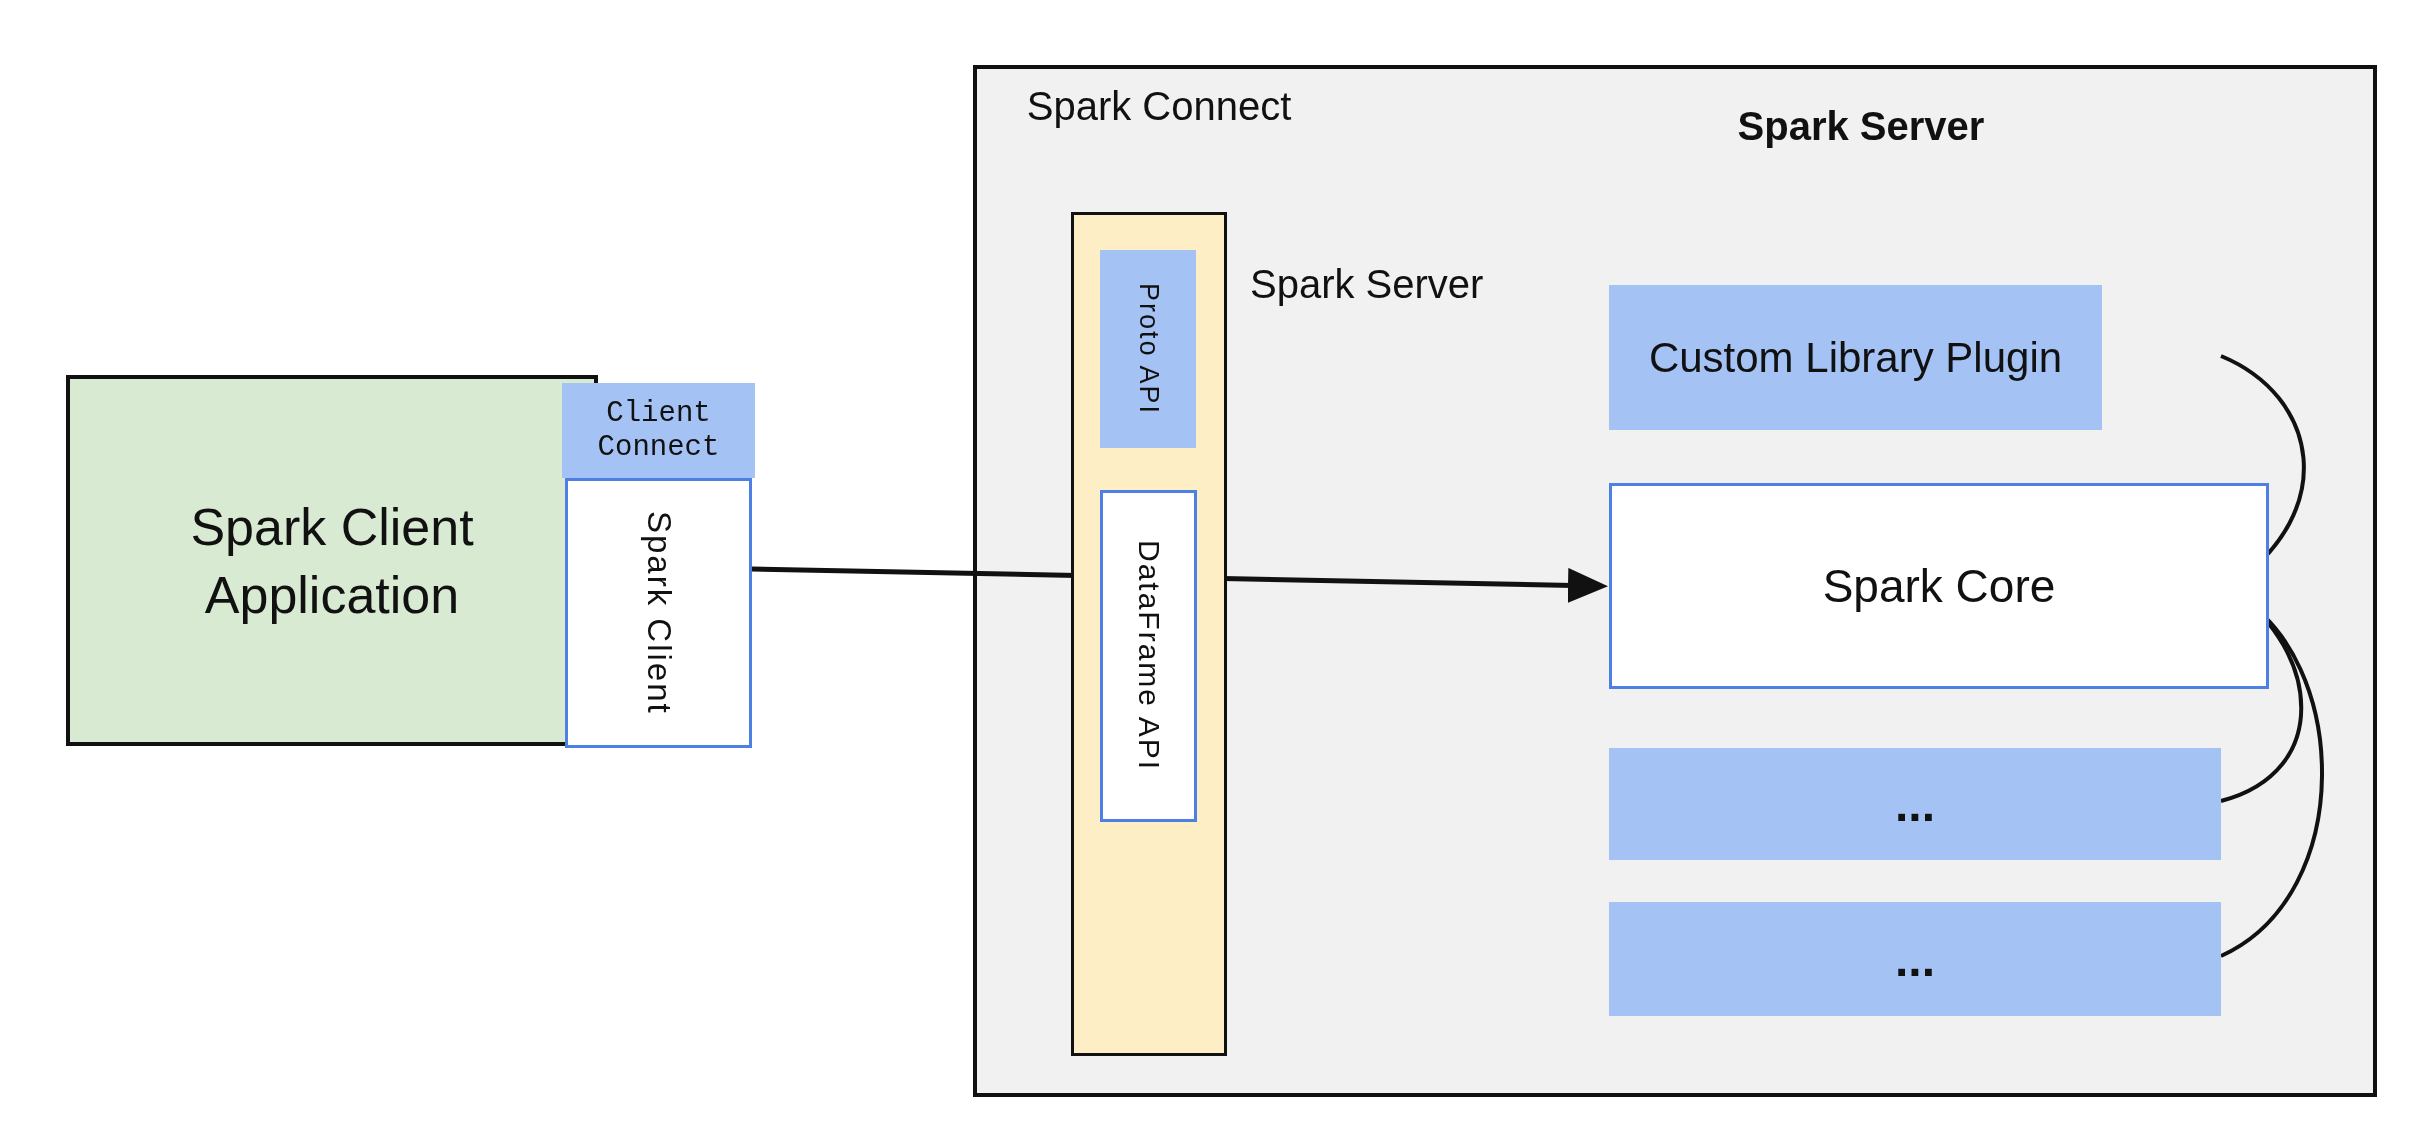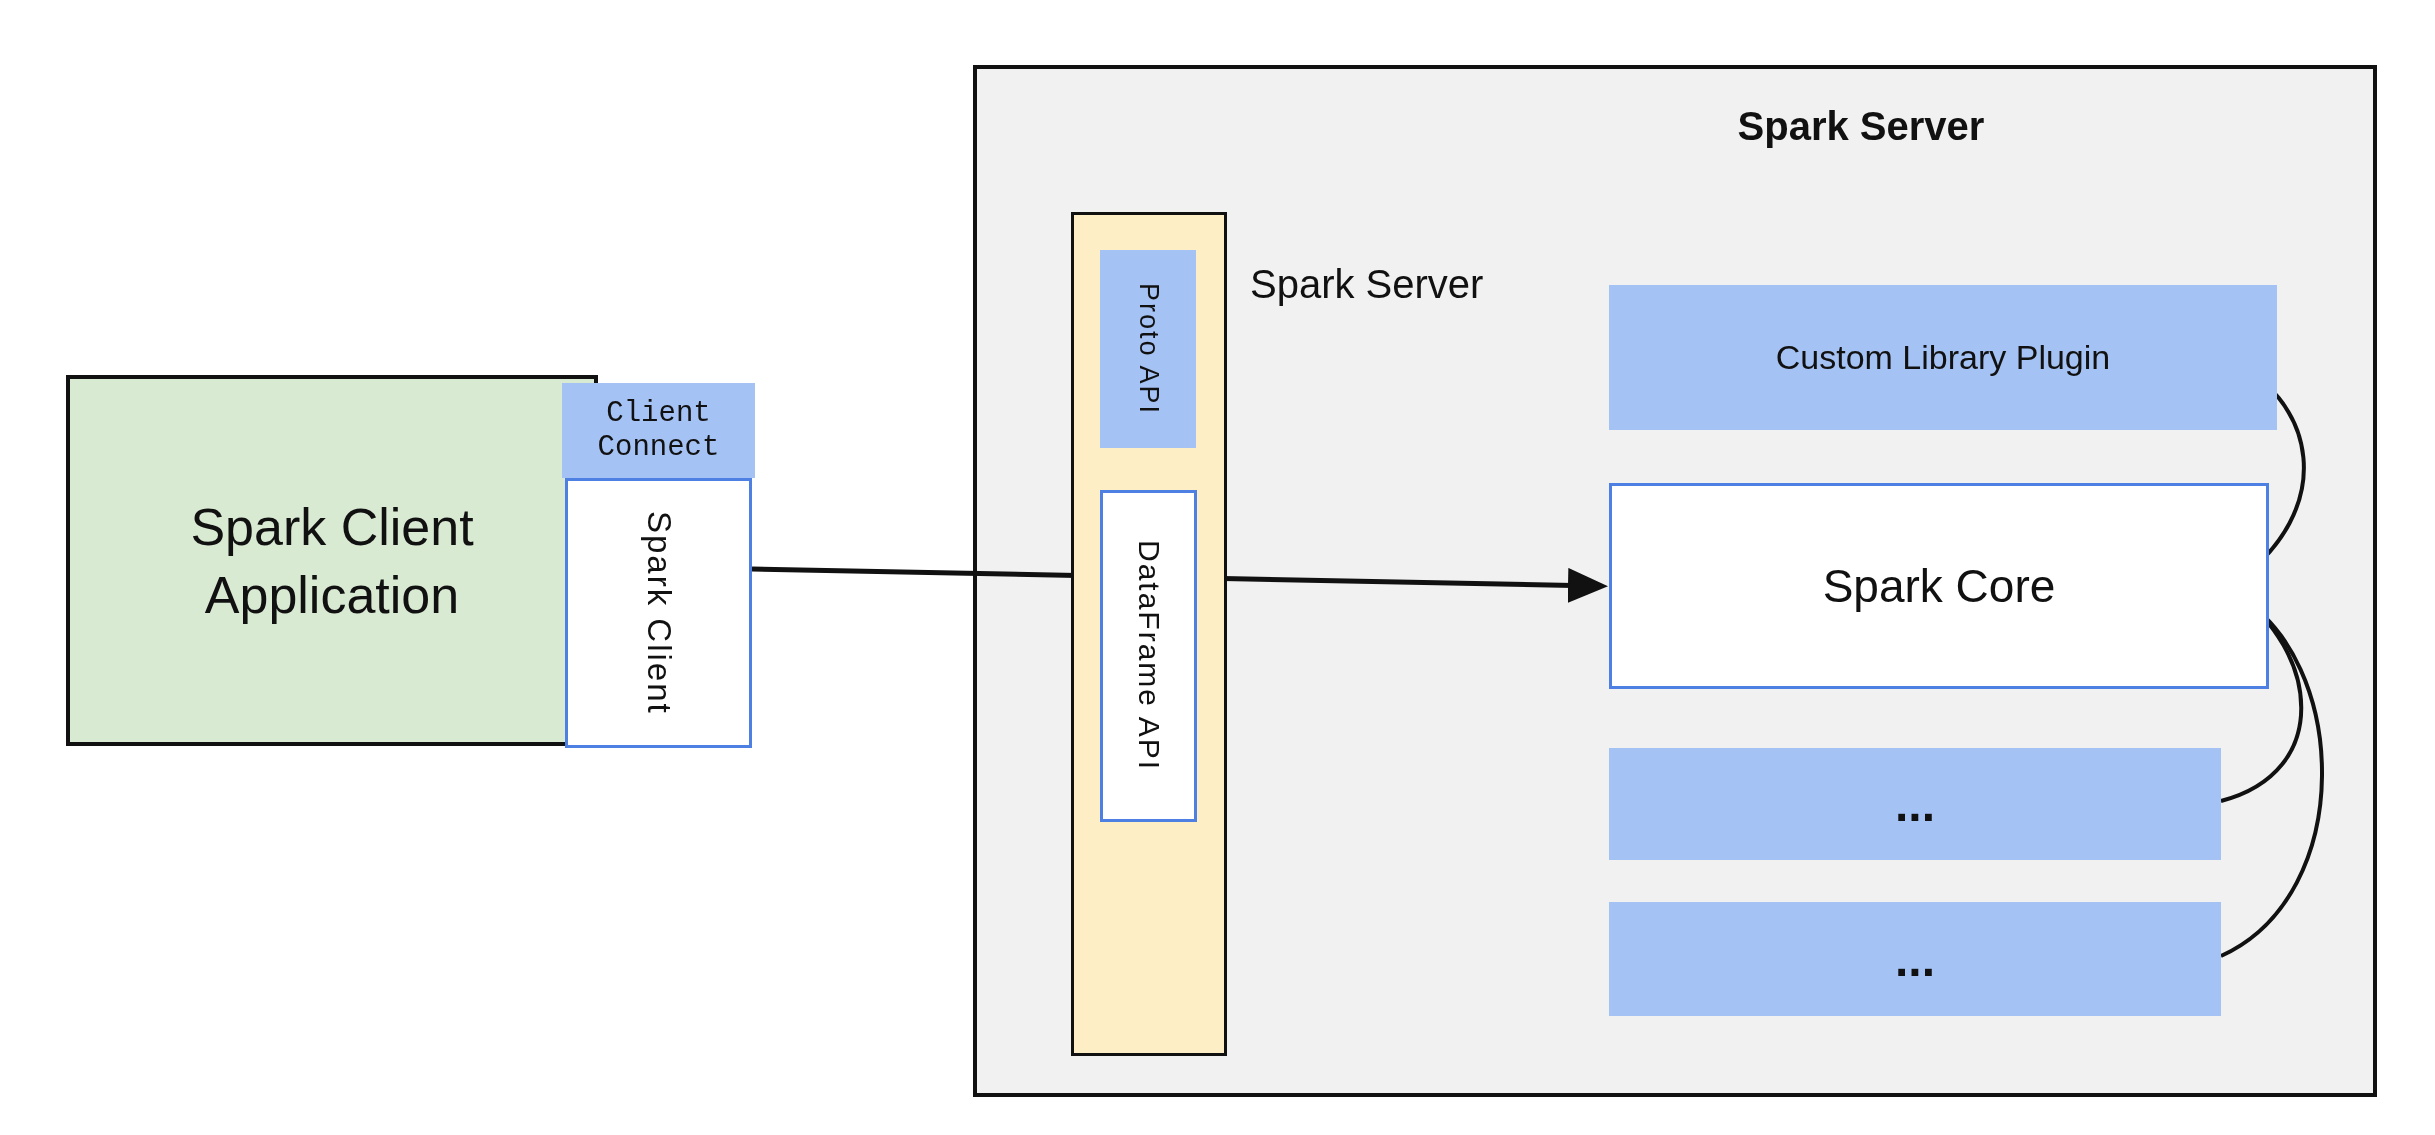--- a/index.html
+++ b/index.html
@@ -80,24 +80,24 @@
   }
   .proto-api-box .vtext { font-size: 27px; }
   .dataframe-api-box {
     left: 1100px; top: 490px; width: 97px; height: 332px;
     background: #ffffff;
     border: 3px solid var(--blue_border);
     z-index: 3;
   }
   .dataframe-api-box .vtext { font-size: 30px; }
   .plugin-box {
-    left: 1609px; top: 285px; width: 668px; height: 145px;
-    background: var(--blue_fill);
-    z-index: 3;
-    font-size: 34px;
+    left: 1609px; top: 285px; width: 493px; height: 145px;
+    background: var(--blue_fill);
+    z-index: 3;
+    font-size: 42px;
   }
   .core-box {
     left: 1609px; top: 483px; width: 660px; height: 206px;
     background: #ffffff;
     border: 3px solid var(--blue_border);
     z-index: 3;
     font-size: 46px;
   }
   .module-box-1 {
     left: 1609px; top: 748px; width: 612px; height: 112px;
@@ -169,20 +169,21 @@
 
   <div class="abs flexc proto-api-box">
     <span class="vtext">Proto API</span>
   </div>
 
   <div class="abs flexc dataframe-api-box">
     <span class="vtext">DataFrame API</span>
   </div>
 
   <div class="abs connect-title">
+    <span class="line">Spark Connect</span>
   </div>
 
   <div class="abs server-title">
     <span>Spark Server</span>
   </div>
 
   <div class="abs server-library-label">
     <span class="line">Spark Server</span>
   </div>
 

